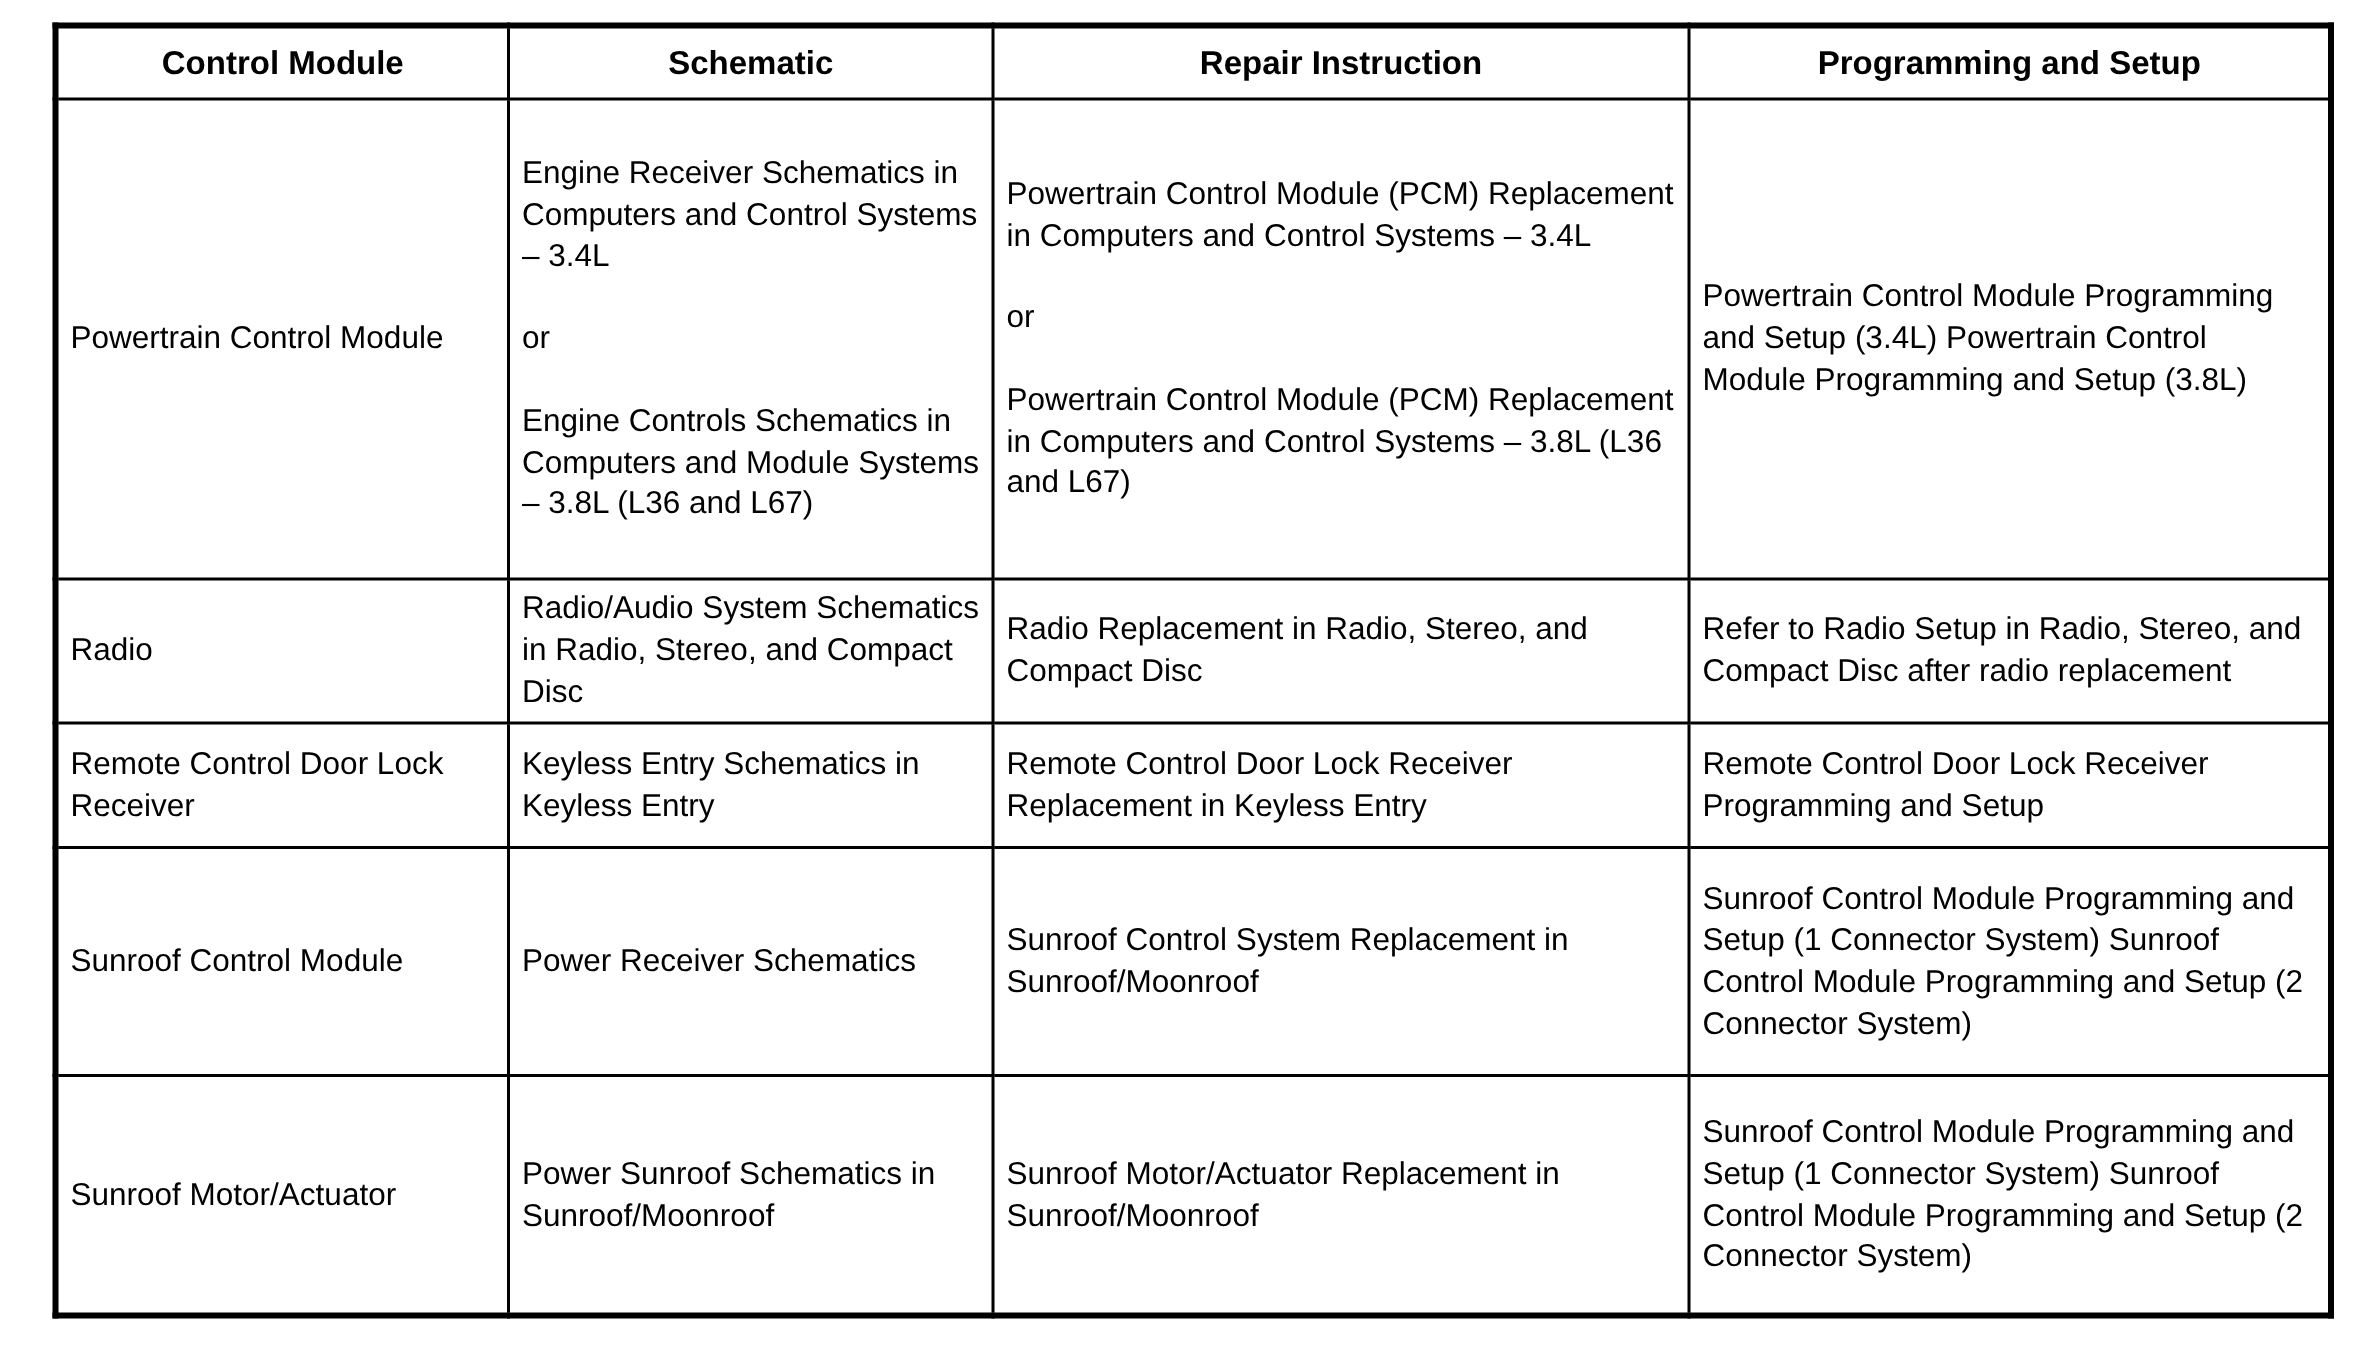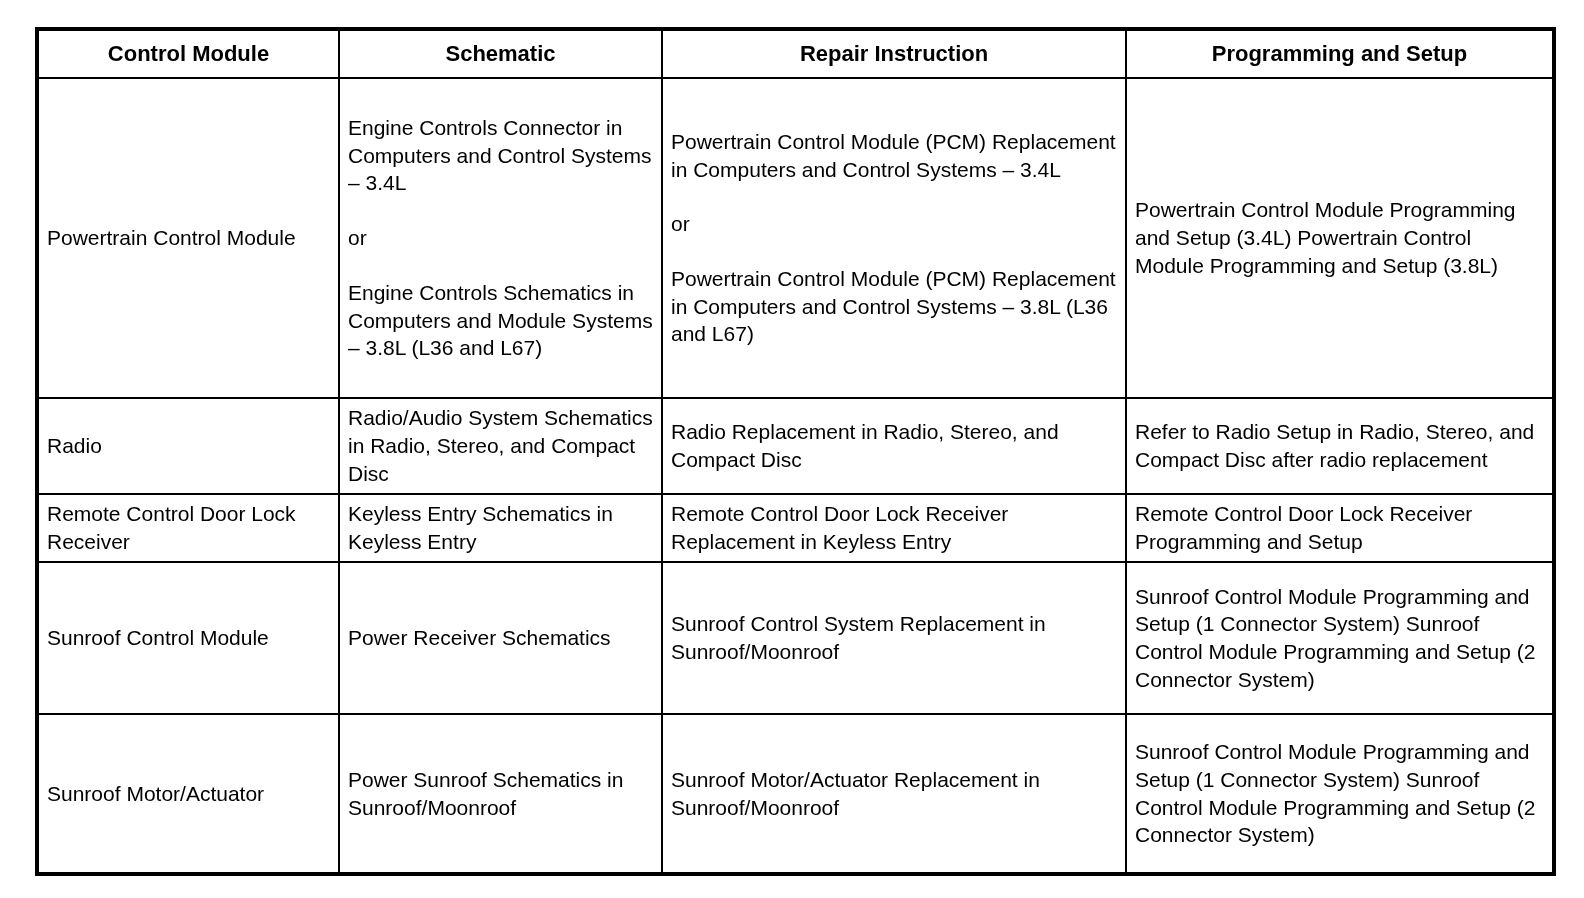--- a/index.html
+++ b/index.html
@@ -4,21 +4,21 @@
 <style>
   html, body {
     margin: 0;
     padding: 0;
     background: #ffffff;
   }
   .page {
     width: 1584px;
     height: 898px;
     box-sizing: border-box;
-    padding: 27px 32px 28px 35px;
+    padding: 15px 32px 28px 35px;
     background: #ffffff;
     font-family: "Liberation Sans", sans-serif;
     color: #000000;
   }
   table.service-table {
     border-collapse: collapse;
     table-layout: fixed;
     width: 1517px;
     height: 838px;
     border: 4px solid #000000;
@@ -45,21 +45,21 @@
     text-align: left;
   }
   .para {
     margin: 0;
   }
   .para.or-gap {
     margin: 27px 0;
   }
   tr.row-powertrain { height: 320px; }
   tr.row-radio      { height: 96px; }
-  tr.row-remote     { height: 68px; }
+  tr.row-remote     { height: 83px; }
   tr.row-sunroof-cm { height: 152px; }
   tr.row-sunroof-ma { height: 160px; }
   td.top-align { vertical-align: middle; }
 </style>
 </head>
 <body>
 
 <div class="page">
   <table class="service-table">
     <colgroup>
@@ -73,21 +73,21 @@
         <th>Control Module</th>
         <th>Schematic</th>
         <th>Repair Instruction</th>
         <th>Programming and Setup</th>
       </tr>
     </thead>
     <tbody>
       <tr class="row-powertrain">
         <td>Powertrain Control Module</td>
         <td class="top-align">
-          <div class="para">Engine Controls Connector in Computers and Control Systems – 3.4L</div>
+          <div class="para">Engine Receiver Schematics in Computers and Control Systems – 3.4L</div>
           <div class="para or-gap">or</div>
           <div class="para">Engine Controls Schematics in Computers and Module Systems – 3.8L (L36 and L67)</div>
         </td>
         <td class="top-align">
           <div class="para">Powertrain Control Module (PCM) Replacement in Computers and Control Systems – 3.4L</div>
           <div class="para or-gap">or</div>
           <div class="para">Powertrain Control Module (PCM) Replacement in Computers and Control Systems – 3.8L (L36 and L67)</div>
         </td>
         <td>Powertrain Control Module Programming and Setup (3.4L) Powertrain Control Module Programming and Setup (3.8L)</td>
       </tr>

